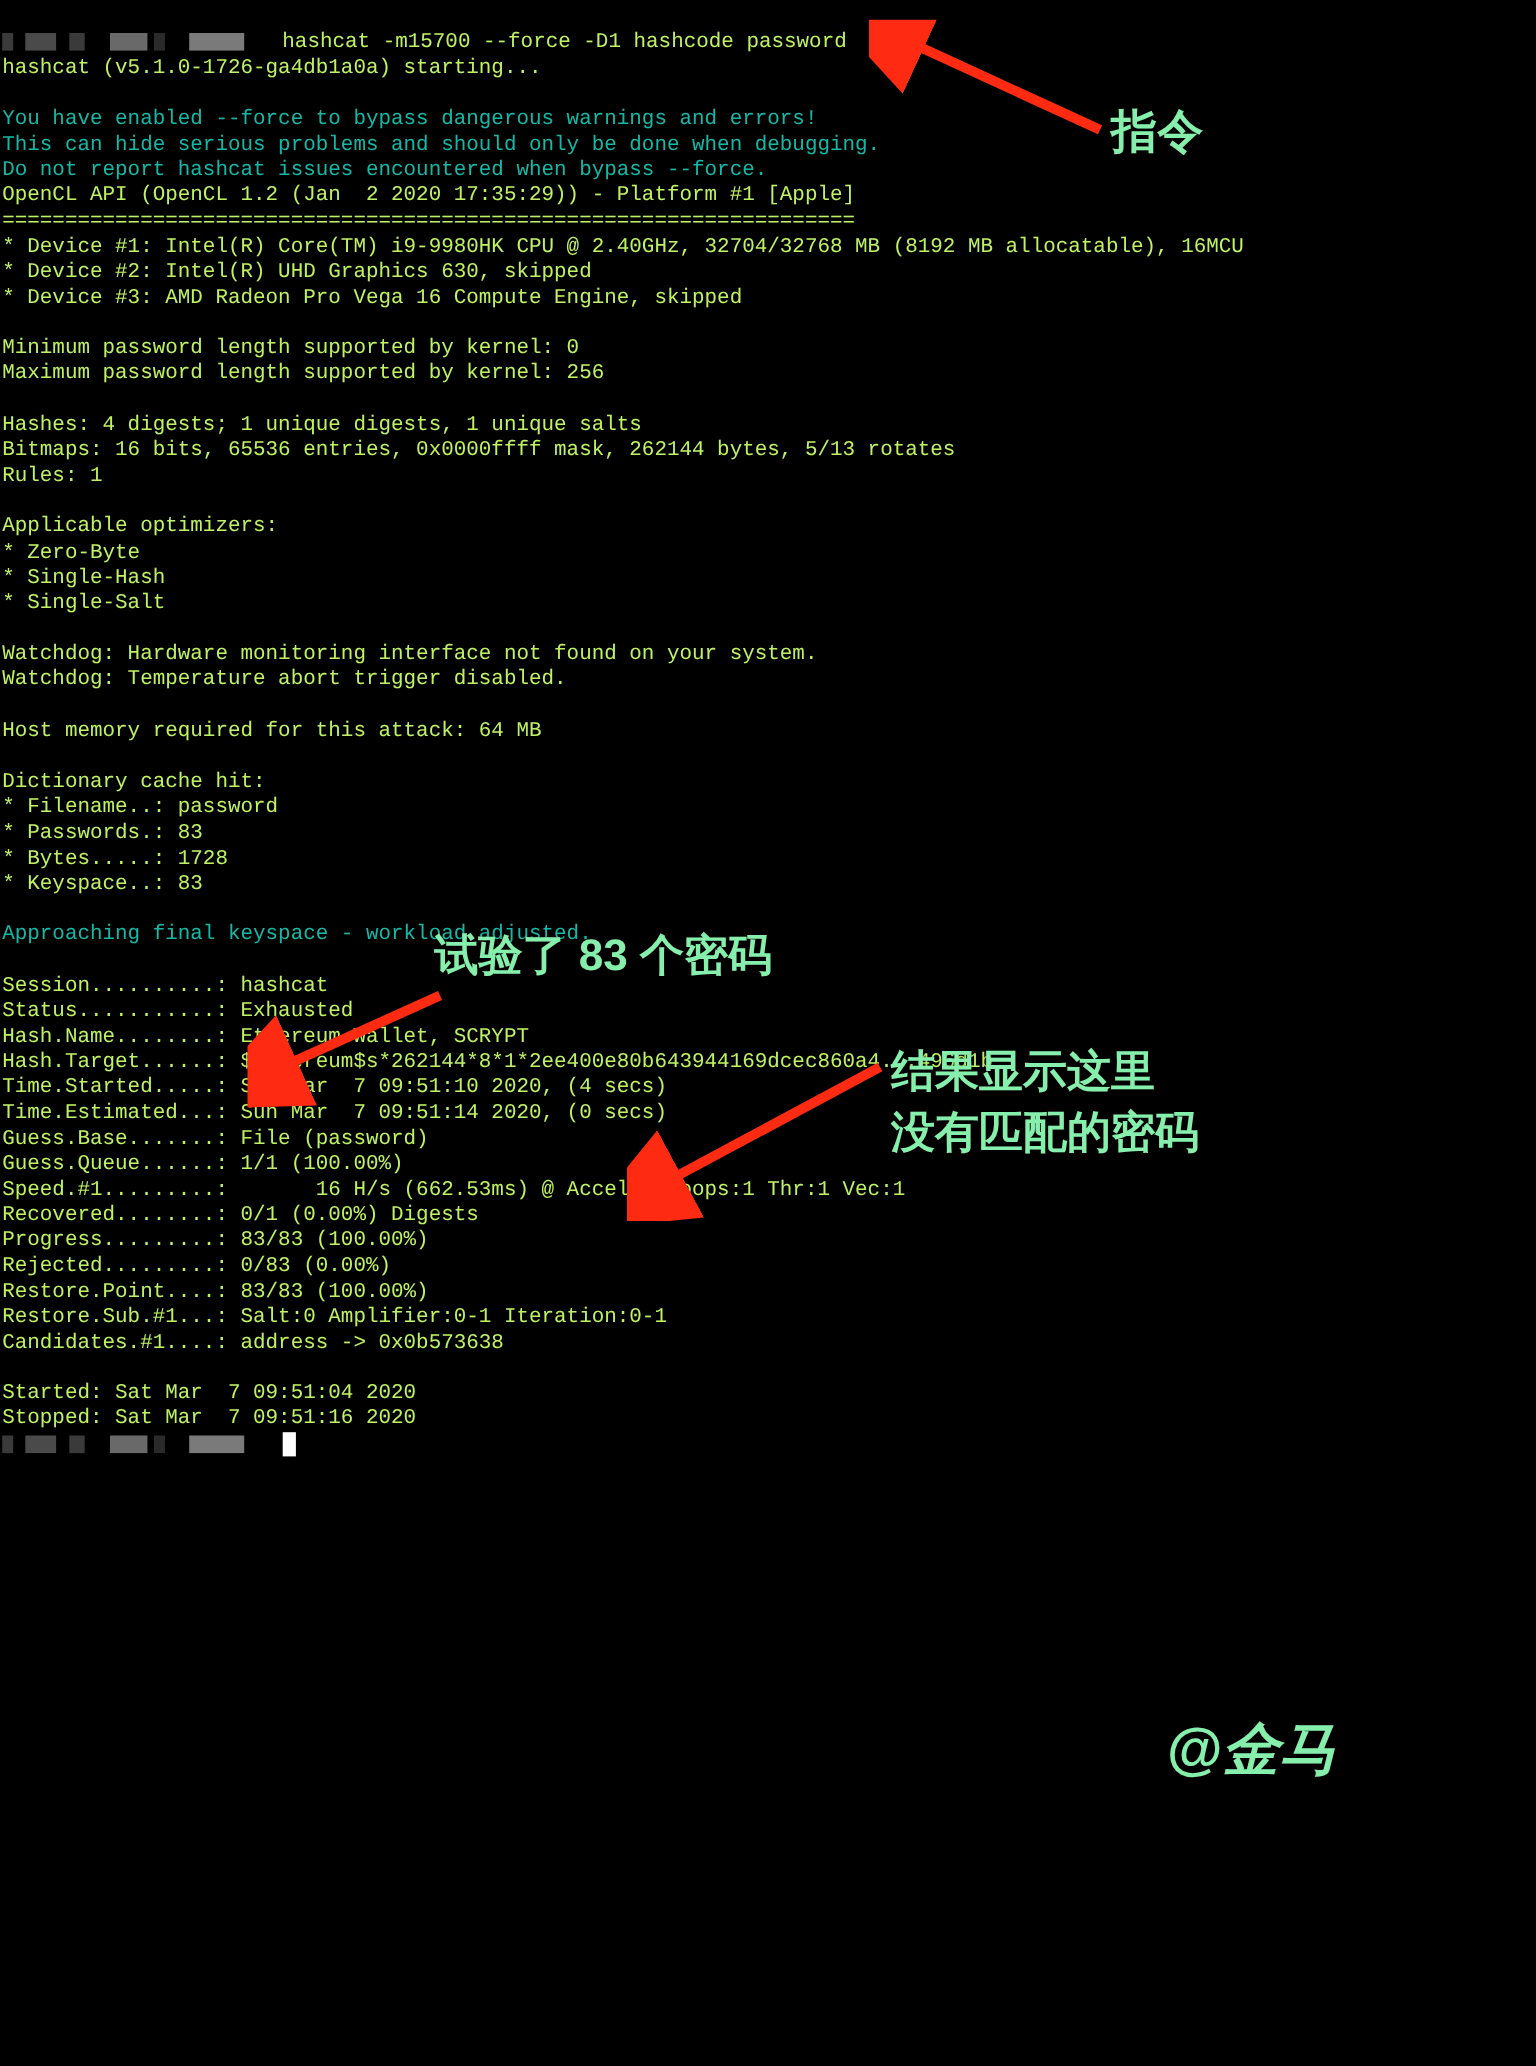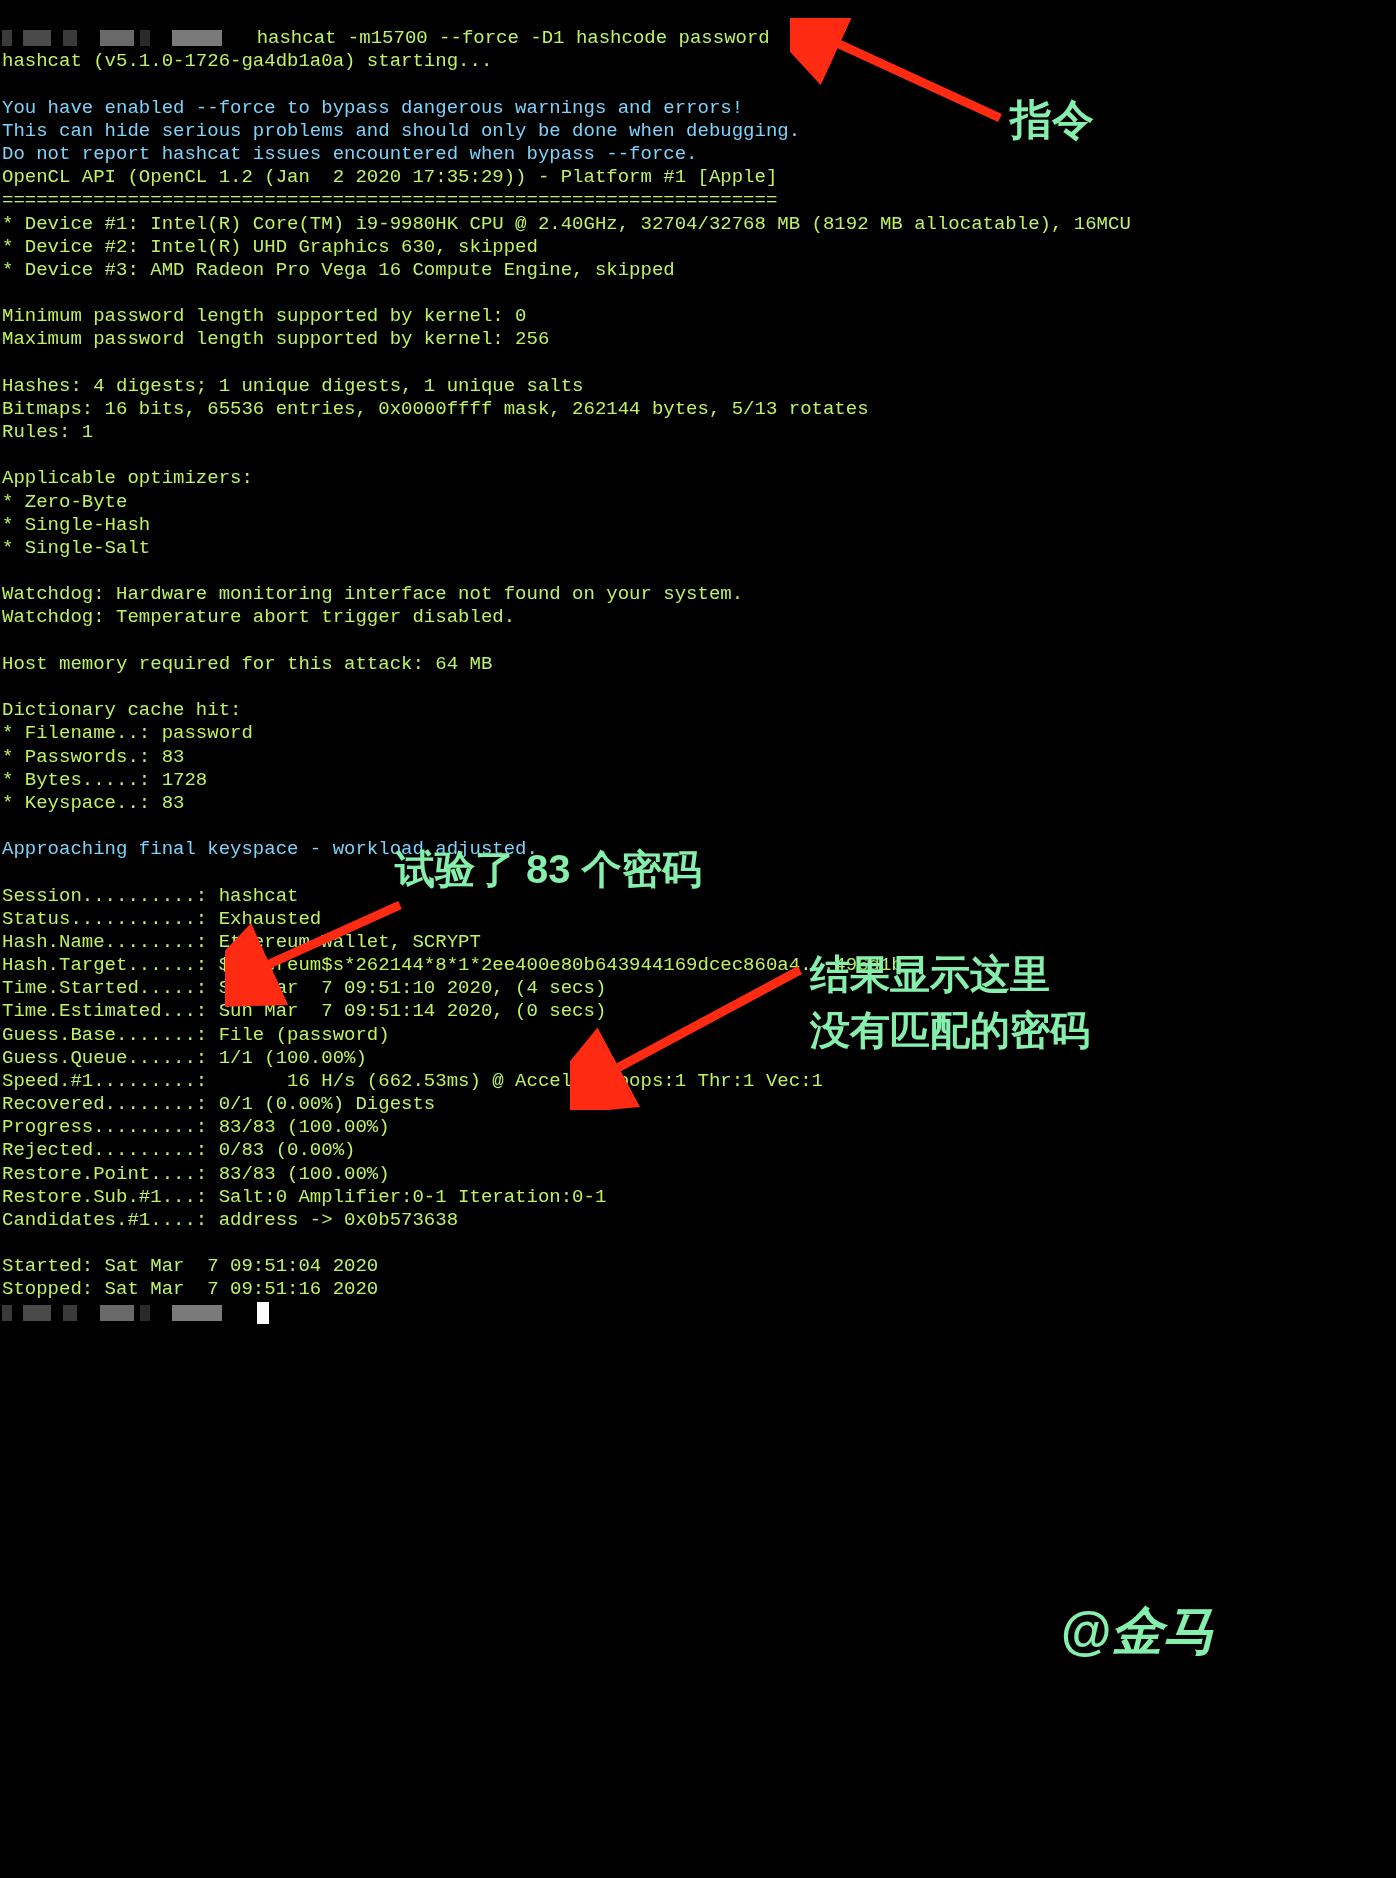--- a/index.html
+++ b/index.html
@@ -12,21 +12,21 @@
     line-height: 1.22;
     width: 1396px;
     height: 1878px;
     overflow: hidden;
   }
   .terminal {
     padding: 4px 0 4px 2px;
     white-space: pre;
     position: relative;
   }
-  .yellow { color: #7dd3fc; }
+  .yellow { color: #14b8a6; }
   .white  { color: #bef264; }
   .pixblk { display:inline-block; vertical-align:middle; }
   .annot {
     position: absolute;
     color: #86efac;
     font-family: "PingFang SC","Hiragino Sans GB","Microsoft YaHei","SimHei",sans-serif;
     font-weight: 600;
     pointer-events: none;
     text-shadow: 0 0 2px rgba(0,0,0,.4);
   }
@@ -131,13 +131,13 @@
 
 <svg class="arrow" style="left:570px; top:950px;" width="250" height="160">
   <defs>
       <marker id="ah3" markerWidth="14" markerHeight="14" refX="3" refY="5" orient="auto">
     <polygon points="0 0, 12 5, 0 10" fill="#ff2a12"></polygon>
       </marker>
     </defs>
   <line x1="230" y1="20" x2="25" y2="130" stroke="#ff2a12" stroke-width="9" marker-end="url(#ah3)"></line>
 </svg>
 
-<div class="annot sig" style="left:1060px; top:1560px;margin-top:40px;">@金马</div>
+<div class="annot sig" style="left:1060px; top:1560px;">@金马</div>
 
 </body></html>

